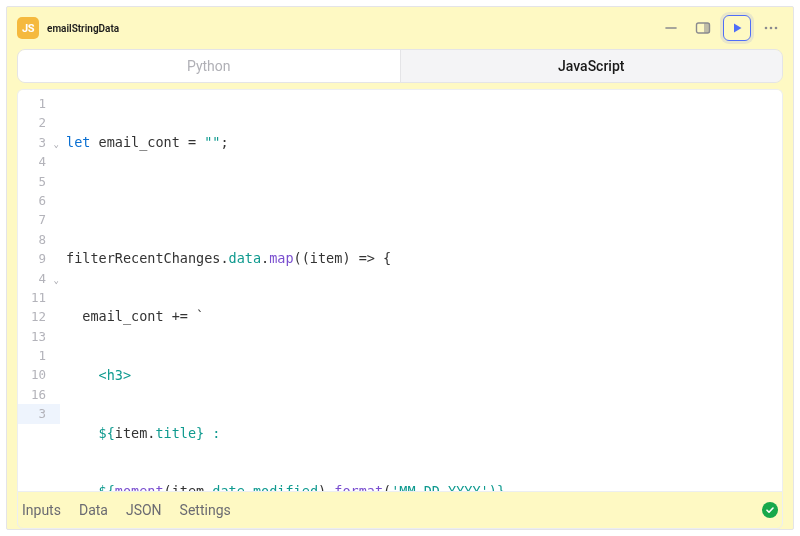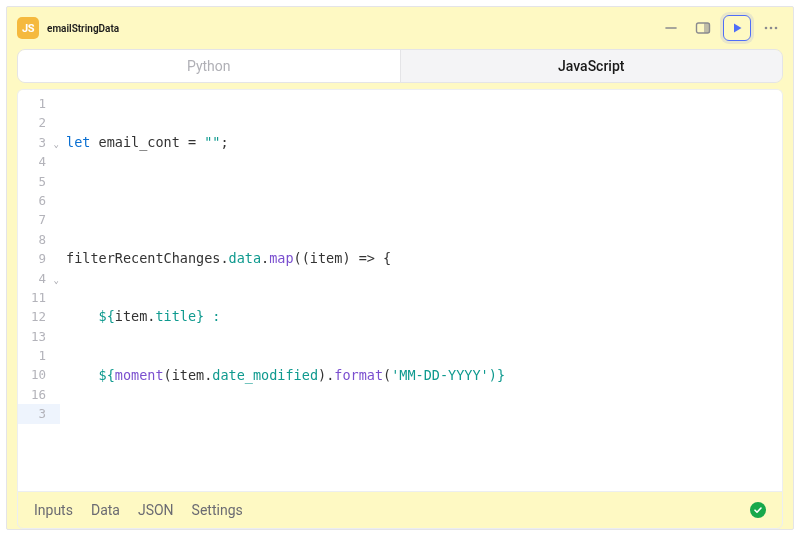--- a/index.html
+++ b/index.html
@@ -126,21 +126,21 @@
   .tok-kw { color: #0a6fd1; }
   .tok-prop { color: #0f9a8f; }
   .tok-fn { color: #7a4fcf; }
   .tok-str { color: #0f9a8f; }
   .tok-tpl { color: #0f9a8f; }
 
   .footer {
     display: flex;
     align-items: center;
     gap: 18px;
-    padding: 10px 16px;
+    padding: 10px 4px;
     border-top: 1px solid #eceef1;
     margin: 0 10px;
     border-left: 1px solid #eceef1;
     border-right: 1px solid #eceef1;
     border-bottom: 1px solid #eceef1;
     border-radius: 0 0 6px 6px;
   }
   .footer .ftab {
     font-size: 14px;
     color: #6b6b72;
@@ -214,20 +214,22 @@
       <div class="ln">13</div>
       <div class="ln">1</div>
       <div class="ln">10</div>
       <div class="ln">16</div>
       <div class="ln hl">3</div>
     </div>
     <div class="code">
       <div class="line"><span class="tok-kw">let</span><span> email_cont = </span><span class="tok-str">""</span><span>;</span></div>
       <div class="line"></div>
       <div class="line"><span>filterRecentChanges.</span><span class="tok-prop">data</span><span>.</span><span class="tok-fn">map</span><span>((item) =&gt; {</span></div>
+      <div class="line"><span>  email_cont += `</span></div>
+      <div class="line"><span class="tok-tpl">    &lt;h3&gt;</span></div>
       <div class="line"><span class="tok-tpl">    ${</span><span>item.</span><span class="tok-prop">title</span><span class="tok-tpl">} :</span></div>
       <div class="line"><span class="tok-tpl">    ${</span><span class="tok-fn">moment</span><span>(item.</span><span class="tok-prop">date_modified</span><span>).</span><span class="tok-fn">format</span><span>(</span><span class="tok-str">'MM-DD-YYYY'</span><span class="tok-tpl">)}</span></div>
       
       
       
       
       
       
       
       

